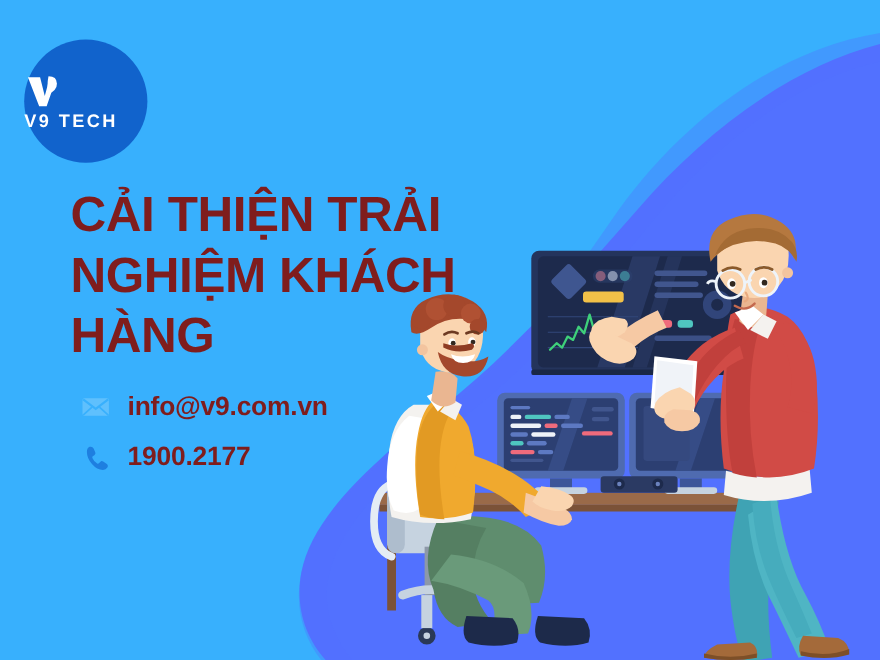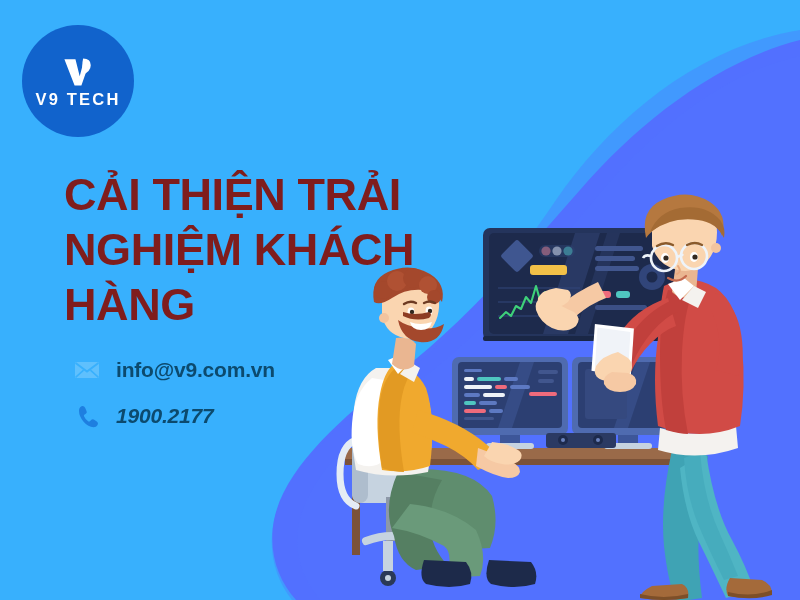--- a/index.html
+++ b/index.html
@@ -21,28 +21,28 @@
     position: absolute;
     inset: 0;
     width: 800px;
     height: 600px;
   }
 
   
   .logo-badge {
     position: absolute;
     left: 22px;
-    top: 25px;
+    top: 36px;
     width: 112px;
     height: 112px;
     border-radius: 50%;
     background: #1163cc;
     display: flex;
     flex-direction: column;
-    align-items: center;
+    align-items: flex-start;
     justify-content: center;
   }
   .logo-mark {
     width: 34px;
     height: 34px;
     margin-bottom: 2px;
   }
   .logo-word {
     color: #ffffff;
     font-size: 16.5px;
@@ -71,33 +71,33 @@
     position: absolute;
     left: 74px;
     top: 352px;
     width: 330px;
   }
   .contact-row {
     display: flex;
     align-items: center;
     height: 36px;
   }
-  .contact-row + .contact-row { margin-top: 10px; font-style: italic; }
+  .contact-row + .contact-row { margin-top: 10px; }
   .contact-icon {
     width: 26px;
     height: 26px;
     flex: 0 0 26px;
     display: flex;
     align-items: center;
     justify-content: center;
   }
   .contact-text {
     margin-left: 16px;
-    color: #0c4a6e;
-    font-size: 21px;
+    color: #7f1d1d;
+    font-size: 24px;
     font-weight: bold;
     letter-spacing: -0.2px;
     white-space: nowrap;
   }
 
   
   .illustration {
     position: absolute;
     left: 0;
     top: 0;

